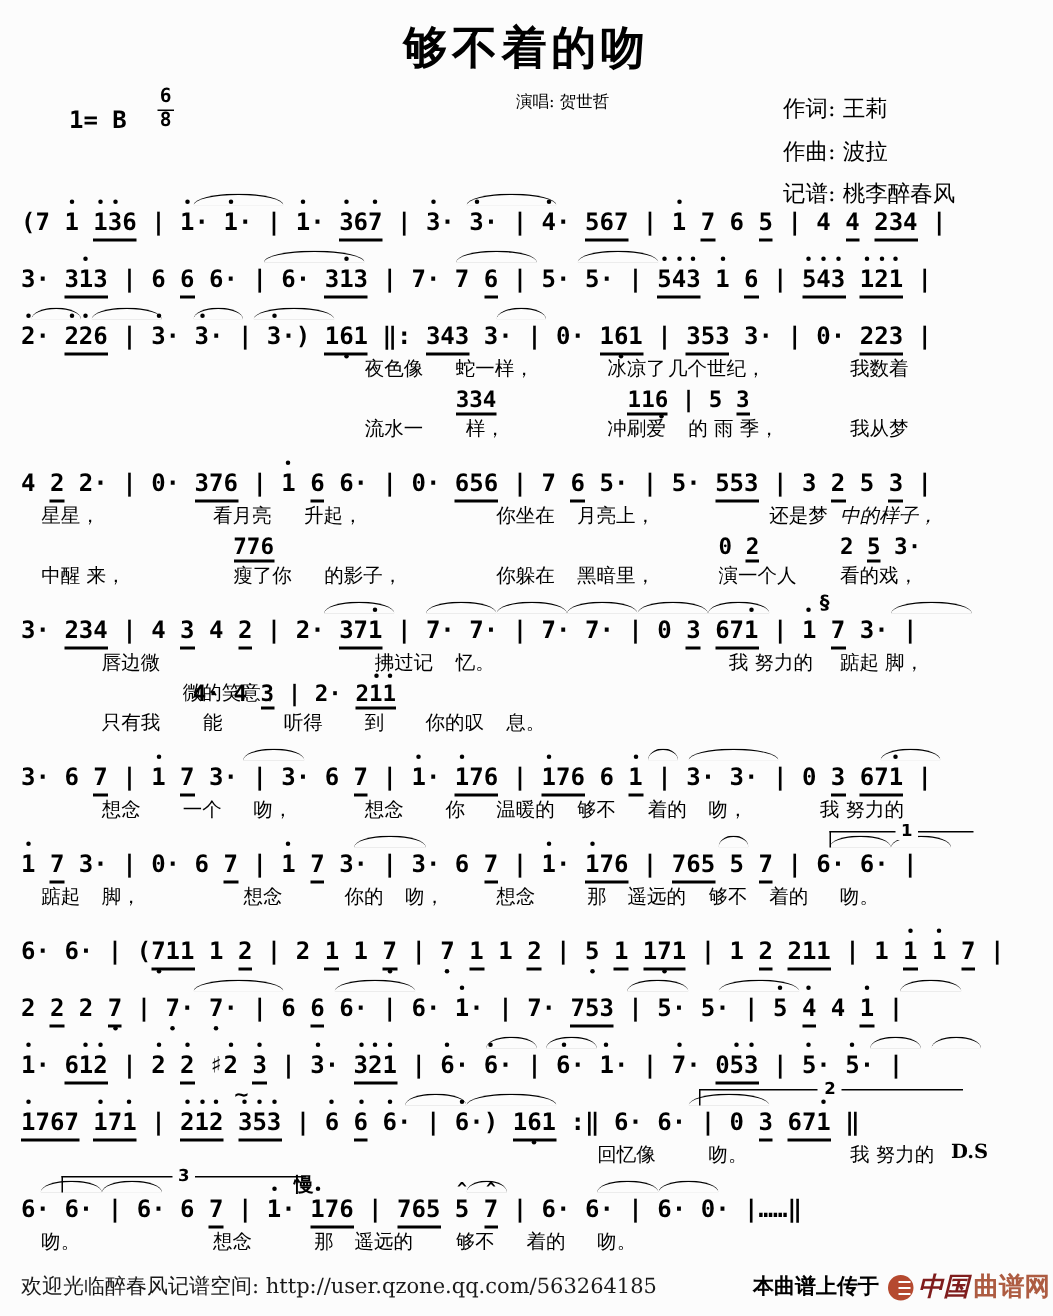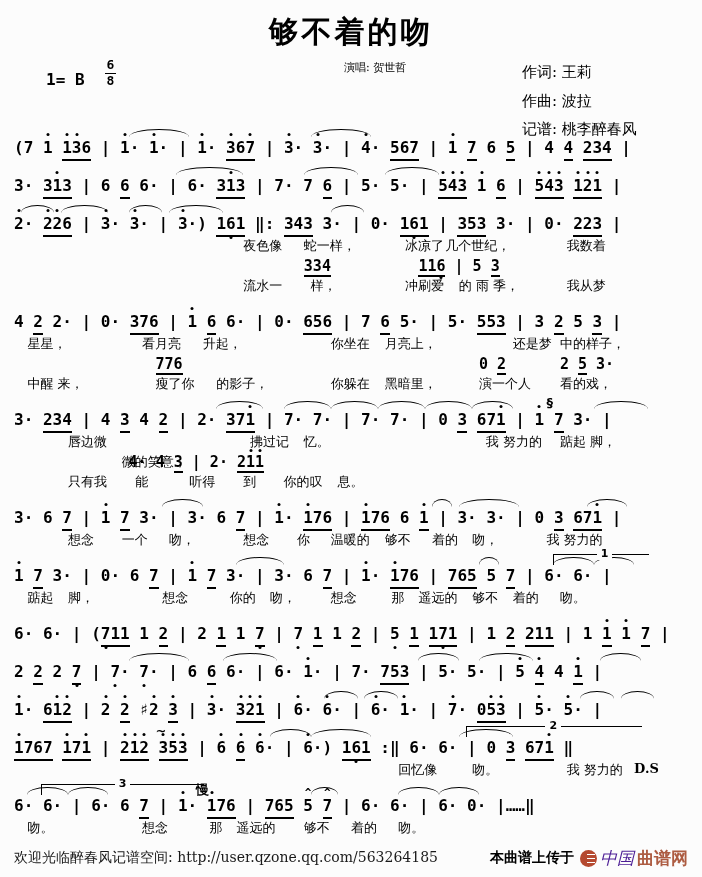--- a/index.html
+++ b/index.html
@@ -34,30 +34,30 @@
   .volta{position:absolute;top:0;height:10px;border-top:1.5px solid #000;border-left:1.5px solid #000}
   .volta b{position:absolute;top:-8px;left:45%;background:#fcfcfc;padding:0 4px;
            font-size:11px;font-weight:bold;font-family:"DejaVu Sans",sans-serif}
   .mark{position:absolute;top:-3px;font-size:13px;font-weight:bold}
   .vrow{position:relative;height:20px}
   .vrow .it{position:absolute;white-space:nowrap;top:0}
   .vrow.v2 .it{font-family:"DejaVu Sans Mono",monospace;font-weight:bold;font-size:15px}
   .vrow.lyric .it{font-size:13px}
   .it.ds{font-weight:bold;font-family:"DejaVu Serif",serif;font-size:14px}
   
-  .footer{position:absolute;left:14px;right:14px;bottom:10px;display:flex;
+  .footer{position:absolute;left:14px;right:2px;bottom:10px;display:flex;
           justify-content:space-between;align-items:center}
   .footer-left{font-family:"DejaVu Serif",serif;font-size:14px;color:#1a1a1a}
   .footer-right{display:flex;align-items:center;gap:6px;font-size:14px;font-weight:bold}
   .logo{display:inline-flex;align-items:center;gap:3px;font-size:17px;line-height:1}
   .logo-icon{width:17px;height:17px;border-radius:50%;background:#b5492f;position:relative;
              display:inline-block;overflow:hidden}
   .logo-icon::after{content:"";position:absolute;left:7px;top:4px;right:2px;height:10px;
              background:repeating-linear-gradient(#fff 0 1.5px,transparent 1.5px 4px)}
-  .logo b{color:#4c1d95;font-weight:400;font-style:italic}
+  .logo b{color:#7f1d1d;font-weight:700;font-style:italic}
   .logo i{color:#ad5c42;font-style:normal;font-weight:bold}
 </style>
 </head>
 <body>
 
 <div class="header">
   <div class="title">够不着的吻</div>
   <div class="keysig">
     <span>1= B</span>
     <span class="meter">
@@ -113,21 +113,21 @@
     </div>
     <div class="system">
       <div class="notes"><span class="nt">4</span><span> </span><span class="beam"><span class="nt">2</span></span><span> </span><span class="nt">2</span><span>·</span><span> </span><span>|</span><span> </span><span class="nt">0</span><span>·</span><span> </span><span class="beam"><span class="nt">3</span><span class="nt">7</span><span class="nt">6</span></span><span> </span><span>|</span><span> </span><span class="nt oa">1</span><span> </span><span class="beam"><span class="nt">6</span></span><span> </span><span class="nt">6</span><span>·</span><span> </span><span>|</span><span> </span><span class="nt">0</span><span>·</span><span> </span><span class="beam"><span class="nt">6</span><span class="nt">5</span><span class="nt">6</span></span><span> </span><span>|</span><span> </span><span class="nt">7</span><span> </span><span class="beam"><span class="nt">6</span></span><span> </span><span class="nt">5</span><span>·</span><span> </span><span>|</span><span> </span><span class="nt">5</span><span>·</span><span> </span><span class="beam"><span class="nt">5</span><span class="nt">5</span><span class="nt">3</span></span><span> </span><span>|</span><span> </span><span class="nt">3</span><span> </span><span class="beam"><span class="nt">2</span></span><span> </span><span class="nt">5</span><span> </span><span class="beam"><span class="nt">3</span></span><span> </span><span>|</span></div>
       <div class="vrow lyric">
         <span class="it" style="left: 2%;">星星，</span>
         <span class="it" style="left: 19%;">看月亮</span>
         <span class="it" style="left: 28%;">升起，</span>
         <span class="it" style="left: 47%;">你坐在</span>
         <span class="it" style="left: 55%;">月亮上，</span>
         <span class="it" style="left: 74%;">还是梦</span>
-        <span class="it" style="left: 81%;">中的样子，</span>
+        <span class="it" style="left: 81%; font-style: italic;">中的样子，</span>
       </div>
       <div class="vrow v2">
         <span class="it" style="left: 21%;"><span class="beam"><span class="nt">7</span><span class="nt">7</span><span class="nt">6</span></span></span>
         <span class="it" style="left: 69%;"><span class="nt">0</span><span> </span><span class="beam"><span class="nt">2</span></span></span>
         <span class="it" style="left: 81%;"><span class="nt">2</span><span> </span><span class="beam"><span class="nt">5</span></span><span> </span><span class="nt">3</span><span>·</span></span>
       </div>
       <div class="vrow lyric">
         <span class="it" style="left: 2%;">中醒 来，</span>
         <span class="it" style="left: 21%;">瘦了你</span>
         <span class="it" style="left: 30%;">的影子，</span>

